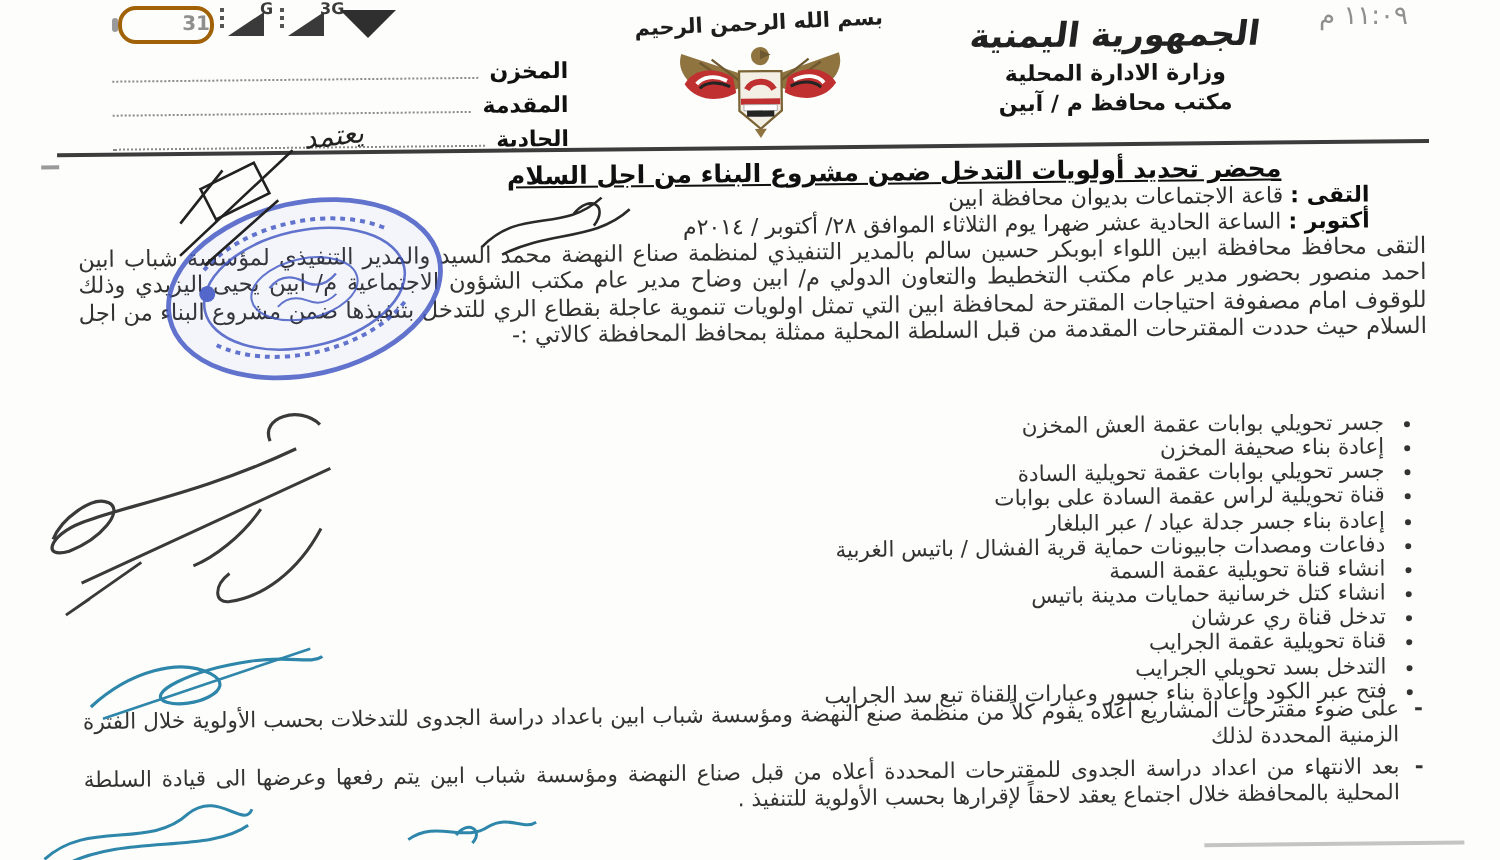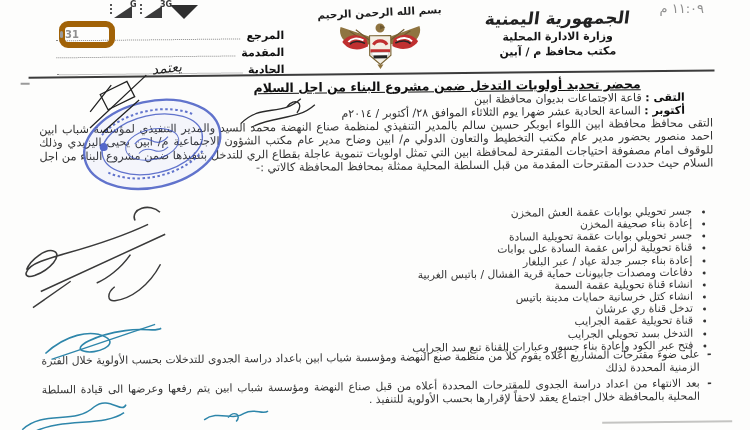--- a/index.html
+++ b/index.html
@@ -1,21 +1,21 @@
 <!DOCTYPE html>
 <html lang="ar" dir="rtl"><head>
 <meta charset="utf-8">
 <style>
   html,body{margin:0;padding:0;width:750px;height:430px;overflow:hidden;
     background:#fdfdfc;font-family:"DejaVu Sans",sans-serif;}
   .page{position:absolute;inset:0;transform:rotate(-0.6deg);transform-origin:375px 215px;color:#2e2e2e;}
   
   .statusbar{position:absolute;inset:0;z-index:40;pointer-events:none;}
-  .battery{position:absolute;left:57px;top:21px;width:44px;height:15px;border:6px solid #a16207;
-    border-radius:9px;color:#8f8f8f;font-size:10px;font-weight:bold;text-align:left;line-height:15px;direction:ltr;}
+  .battery{position:absolute;left:57px;top:3px;width:44px;height:15px;border:2px solid #a16207;
+    border-radius:9px;color:#8f8f8f;font-size:10px;font-weight:bold;text-align:right;line-height:15px;direction:ltr;}
   .battery:after{content:"";position:absolute;left:-5px;top:4px;width:3px;height:7px;background:#9a9a9a;border-radius:2px;}
   .dots{position:absolute;width:2px;height:12px;top:4px;background:repeating-linear-gradient(#555 0 2px,transparent 2px 4px);}
   .wedge{position:absolute;top:6px;width:18px;height:12px;background:#3a3a3a;clip-path:polygon(0 100%,100% 0,100% 100%);}
   .netlabel{position:absolute;top:0;font-size:8px;font-weight:bold;color:#3a3a3a;direction:ltr;}
   .tri{position:absolute;left:168px;top:5px;width:28px;height:14px;background:#2f2f2f;clip-path:polygon(0 0,100% 0,50% 100%);}
   .clock{position:absolute;right:48px;top:1px;font-size:13px;color:#8f8f8f;}
   
   .gov{position:absolute;right:100px;top:10px;width:185px;text-align:center;}
   .republic{font-size:17px;font-weight:bold;transform:skewX(-8deg);color:#222;white-space:nowrap;}
   .ministry,.office{font-size:11px;font-weight:bold;color:#161616;margin-top:2px;white-space:nowrap;}
@@ -84,21 +84,21 @@
       <path d="M40,32 C32,28 24,29 20,33" stroke="#242424" stroke-width="2" fill="none"></path>
       <path d="M78,26 C90,18 104,20 110,30 C102,42 86,42 76,36 Z" fill="#c03030"></path>
       <path d="M82,28 C90,24 98,25 102,30" stroke="#fff" stroke-width="2.5" fill="none"></path>
       <path d="M80,32 C88,28 96,29 100,33" stroke="#242424" stroke-width="2" fill="none"></path>
       <path d="M56,60 h8 l-4,6 z" fill="#8f7440"></path>
     </svg>
   </div>
 
   <div class="fields">
     <div class="frow">
-      <span class="flabel">المرجع</span>
+      <span class="flabel">المخزن</span>
       <span class="fdots"></span>
     </div>
     <div class="frow">
       <span class="flabel">المقدمة</span>
       <span class="fdots"></span>
     </div>
     <div class="frow">
       <span class="flabel">الحادية</span>
       <span class="fdots"></span>
     </div>

